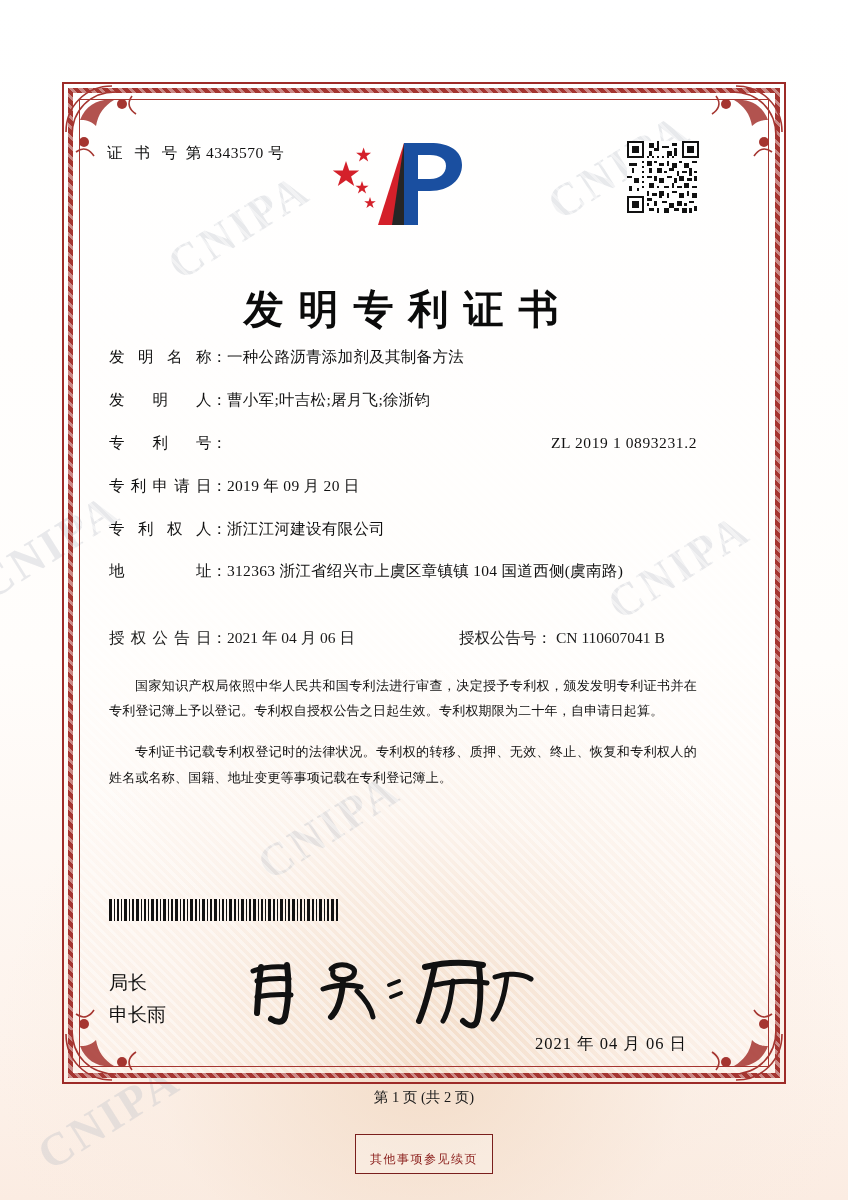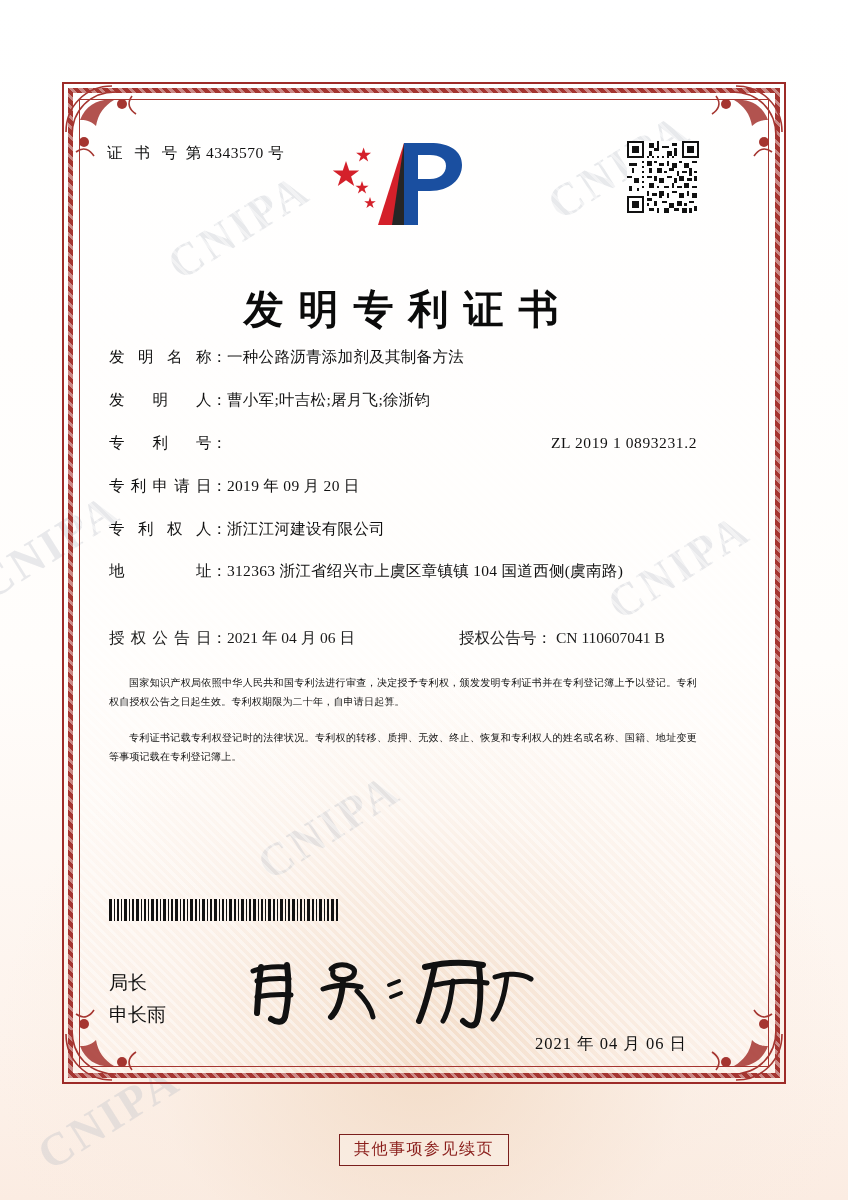--- a/index.html
+++ b/index.html
@@ -180,21 +180,21 @@
     width: 118px;
     flex: 0 0 118px;
     display: flex;
     justify-content: space-between;
   }
   .field-inline .v1 { width: 232px; flex: 0 0 232px; }
   .field-inline .lbl3 { flex: 0 0 auto; padding-right: 4px; margin-top: 24px; }
 
   .para {
     margin-top: 16px;
-    font-size: 10px;
+    font-size: 13px;
     line-height: 1.95;
     text-indent: 2em;
     text-align: justify;
     color: #111;
     letter-spacing: 0.2px;
   }
 
   .barcode {
     position: absolute;
     left: 30px;
@@ -238,22 +238,22 @@
     font-size: 14.5px;
     color: #1a1a1a;
   }
 
   .footer-note {
     position: absolute;
     left: 50%;
     transform: translateX(-50%);
     top: 1134px;
     border: 1px solid #7a1f1d;
-    padding: 4px 14px 5px 14px;
-    font-size: 16px;
+    padding: 16px 14px 5px 14px;
+    font-size: 12px;
     letter-spacing: 1.5px;
     color: #8a1d1a;
     background: rgba(255,255,255,0.25);
   }
 </style>
 </head>
 <body>
 
 <div class="page">
 
@@ -625,14 +625,15 @@
           <path d="M240,14 C242,34 242,54 238,70 C236,76 230,76 224,70" stroke-width="6"></path>
           <path d="M256,26 C268,22 282,22 292,28" stroke-width="5"></path>
           <path d="M268,24 C266,42 262,58 254,68" stroke-width="5"></path>
         </g>
       </svg>
     </div>
 
     <div class="issue-date">2021 年 04 月 06 日</div>
   </div>
 
+  <div class="page-num">第 1 页 (共 2 页)</div>
   <div class="footer-note">其他事项参见续页</div>
 </div>
 
 </body></html>

